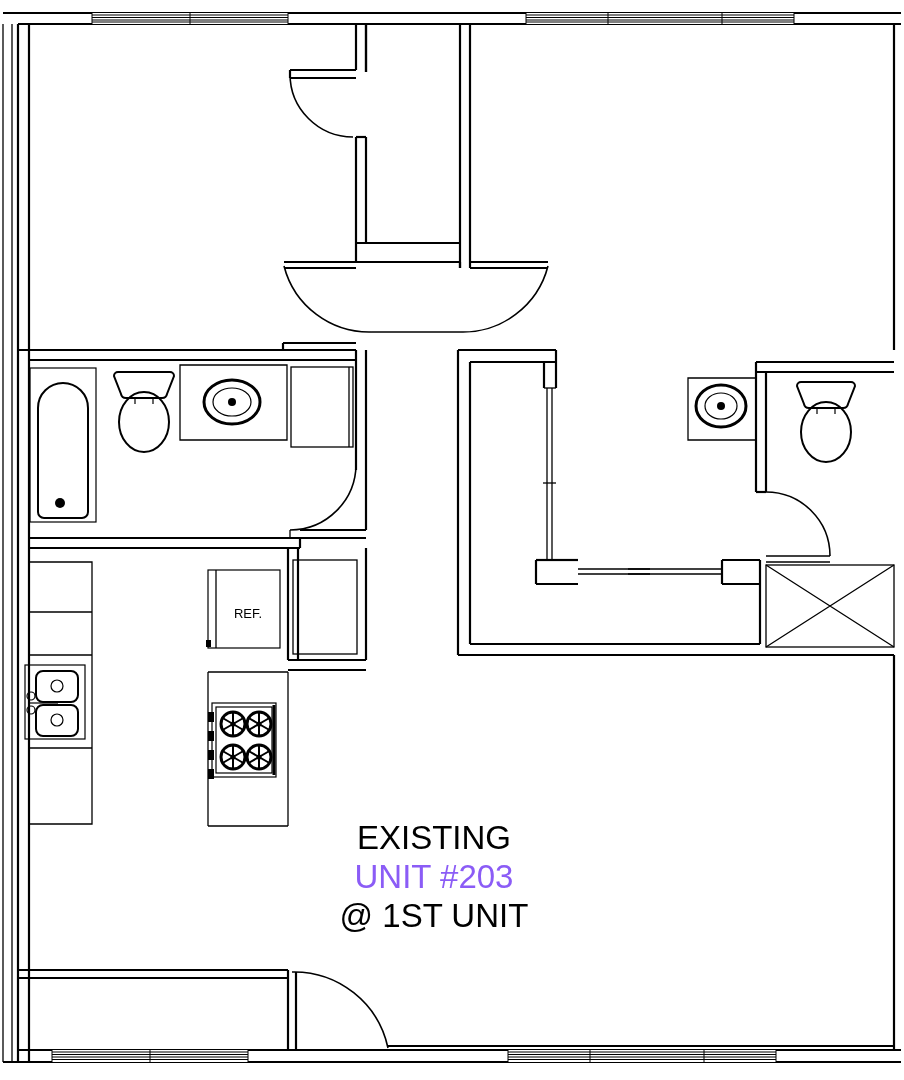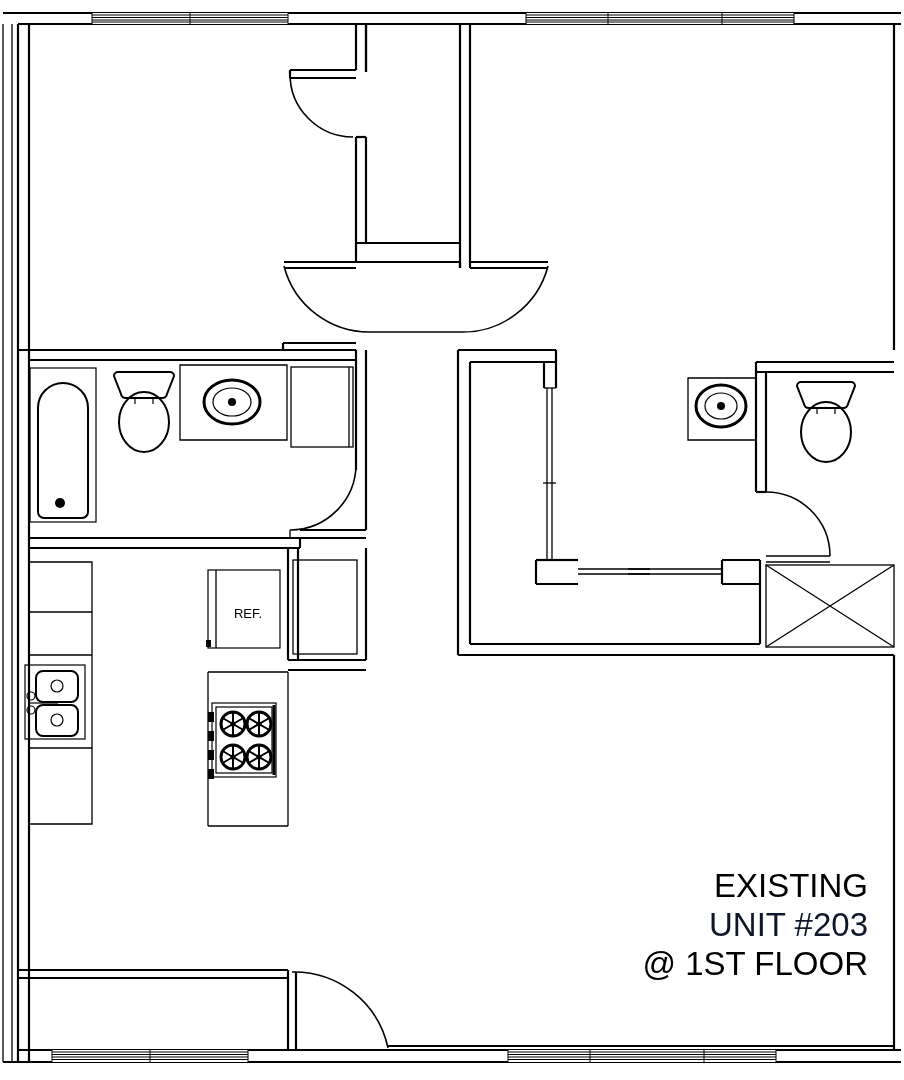--- a/index.html
+++ b/index.html
@@ -310,19 +310,19 @@
     <path class="wall" d="M 18 970 L 288 970"></path>
     <path class="wall" d="M 18 978 L 288 978"></path>
     <path class="wall" d="M 288 970 L 288 1050"></path>
     <path class="wall" d="M 296 972 L 296 1050"></path>
     <path class="wall" d="M 388 1046 L 894 1046"></path>
     <path class="swing" d="M 292 972 A 96 96 0 0 1 388 1048"></path>
   </g>
 
 </svg>
 
-<div style="position:absolute; left:0; top:818px; width:868px; text-align:right; pointer-events:none;margin-top:48px;">
+<div style="position:absolute; left:0; top:818px; width:868px; text-align:center; pointer-events:none;">
   <div style="font-size:33px; line-height:39px; color:#000;">EXISTING</div>
-  <div style="font-size:33px; line-height:39px; color:#0f172a;">UNIT #203</div>
-  <div style="font-size:33px; line-height:39px; color:#000;">@ 1ST FLOOR</div>
+  <div style="font-size:33px; line-height:39px; color:#8b5cf6;">UNIT #203</div>
+  <div style="font-size:33px; line-height:39px; color:#000;">@ 1ST UNIT</div>
 </div>
 
 </div>
 
 </body></html>

